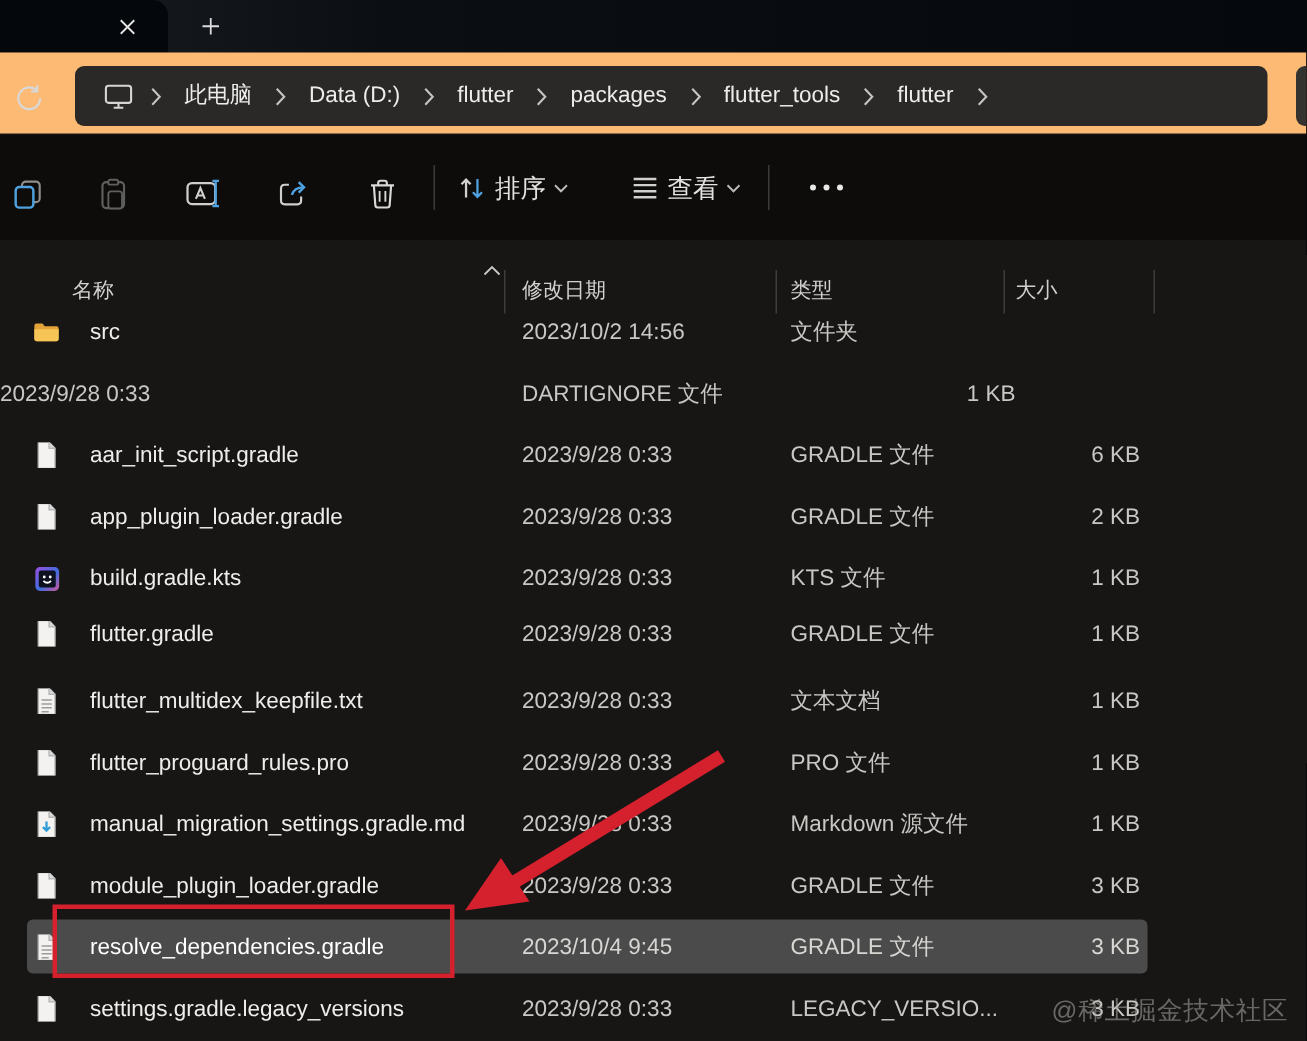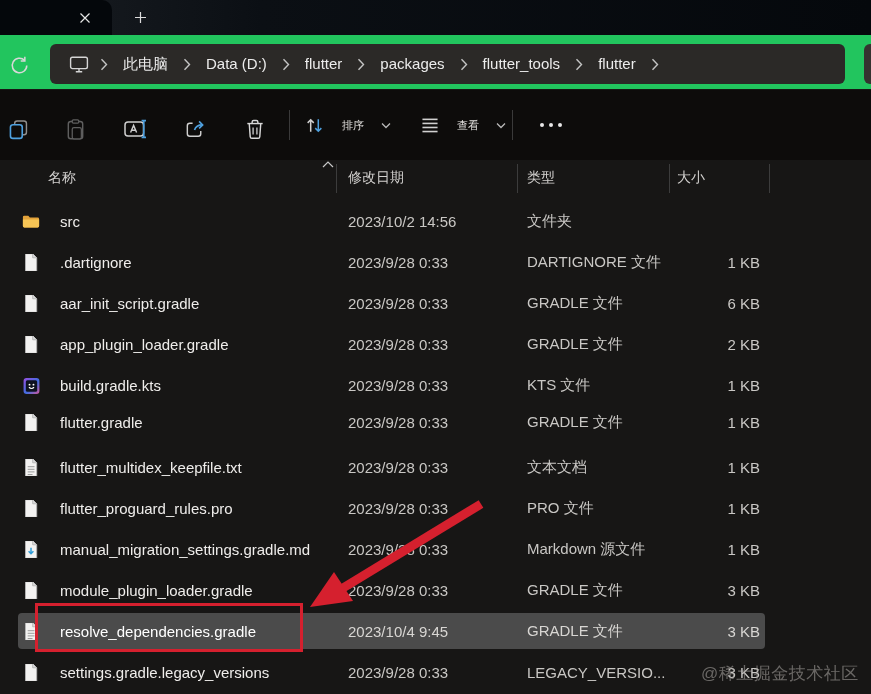--- a/index.html
+++ b/index.html
@@ -12,38 +12,38 @@
   
   .tabbar{position:absolute;left:0;top:0;width:871px;height:35px;
     background:linear-gradient(90deg,#1a1e23 0%,#0b0f14 30%,#05080c 100%);}
   .tab{position:absolute;left:-16px;top:0;width:128px;height:35px;
     background:#04070b;border-radius:0 10px 0 0;}
   .tab-close{position:absolute;left:71px;top:4px;width:27px;height:27px;
     display:flex;align-items:center;justify-content:center;border-radius:4px;}
   .newtab{position:absolute;left:126px;top:4px;width:28px;height:27px;
     display:flex;align-items:center;justify-content:center;border-radius:4px;}
   
-  .navrow{position:absolute;left:0;top:35px;width:871px;height:54px;background:#22c55e;}
+  .navrow{position:absolute;left:0;top:35px;width:871px;height:54px;background:#fdba74;}
   .refresh-btn{position:absolute;left:6px;top:17px;width:26px;height:26px;
     display:flex;align-items:center;justify-content:center;}
   .pill{position:absolute;left:50px;top:9px;width:795px;height:40px;
     background:#2b2927;border-radius:6px;display:flex;align-items:center;padding:0 4px;box-sizing:border-box;}
   .pill-device{display:flex;align-items:center;padding:0 9px 0 15px;}
   .crumb{padding:0 13px;font-size:15px;color:#ececec;height:32px;line-height:32px;border-radius:4px;white-space:nowrap;}
   .chev{display:flex;align-items:center;margin:0 2px;}
   .search-sliver{position:absolute;left:864px;top:9px;width:20px;height:40px;background:#353330;border-radius:6px;}
   
   .toolbar{position:absolute;left:0;top:90px;width:871px;height:70px;background:#0d0c0b;}
   .tb-icon{position:absolute;top:22px;width:26px;height:34px;display:flex;align-items:center;justify-content:center;border-radius:4px;}
   .tb-sep{position:absolute;top:20px;width:1px;height:30px;background:#3a3a3a;}
-  .tb-btn{position:absolute;top:16px;height:38px;display:flex;align-items:center;gap:17px;padding:0 10px;border-radius:4px;font-size:11px;color:#e4e2e0;}
+  .tb-btn{position:absolute;top:16px;height:38px;display:flex;align-items:center;gap:5px;padding:0 10px;border-radius:4px;font-size:17px;color:#e4e2e0;}
   .tb-btn .lbl{white-space:nowrap;}
   
   .listarea{position:absolute;left:0;top:160px;width:871px;height:534px;background:#171615;}
-  .list-header{position:absolute;left:0;top:0;width:693px;height:36px;}
+  .list-header{position:absolute;left:0;top:16px;width:693px;height:36px;}
   .hcell{position:absolute;top:9px;font-size:14px;color:#d2d0ce;white-space:nowrap;}
   .hsep{position:absolute;top:4px;width:1px;height:29px;background:#3c3c3c;}
   .sort-caret{position:absolute;left:321px;top:0px;}
   .rows{position:absolute;left:0;top:0;width:871px;height:534px;}
   .row{position:absolute;left:0;width:871px;height:41px;display:grid;
     grid-template-columns:348px 179px 150px 83px;align-items:center;z-index:1;}
   .row.selected{z-index:1;}
   .row.selected::before{content:"";position:absolute;left:18px;right:106px;top:2px;bottom:3px;
     background:#4b4b4b;border-radius:4px;z-index:-1;}
   .cell-name{position:relative;padding-left:60px;font-size:15px;color:#efedeb;white-space:nowrap;overflow:hidden;}
@@ -259,26 +259,20 @@
               <svg width="19" height="16" viewBox="0 0 20 16">
                 <path d="M1 3.1Q1 1.5 2.6 1.5H7l1.7 2.1h8.7Q19 3.6 19 5.2V13q0 1.6-1.6 1.6H2.6Q1 14.6 1 13z" fill="#e3a23a"></path>
                 <path d="M1 5.7h18V13q0 1.6-1.6 1.6H2.6Q1 14.6 1 13z" fill="#f7c555"></path>
               </svg>
             </span><span>src</span></div>
           <div class="cell-date">2023/10/2 14:56</div>
           <div class="cell-type">文件夹</div>
           <div class="cell-size"></div>
         </div>
         <div class="row" style="top: 82px;">
-          <div class="cell-name"><span class="ficon" style="position: absolute; left: 22px;">
-              <svg width="16" height="20" viewBox="0 0 16 20">
-                <path d="M2.5 1.2h7.2l4 4.1v13.5H2.5z" fill="#f3f2f1" stroke="#b5b5b5" stroke-width="0.9"></path>
-                <path d="M9.7 1.2v4.1h4" fill="#d9d9d9" stroke="#b5b5b5" stroke-width="0.9"></path>
-              </svg>
-            </span><span>.dartignore</span></div>
           <div class="cell-date">2023/9/28 0:33</div>
           <div class="cell-type">DARTIGNORE 文件</div>
           <div class="cell-size">1 KB</div>
         </div>
         <div class="row" style="top: 123px;">
           <div class="cell-name"><span class="ficon" style="position: absolute; left: 22px;">
               <svg width="16" height="20" viewBox="0 0 16 20">
                 <path d="M2.5 1.2h7.2l4 4.1v13.5H2.5z" fill="#f3f2f1" stroke="#b5b5b5" stroke-width="0.9"></path>
                 <path d="M9.7 1.2v4.1h4" fill="#d9d9d9" stroke="#b5b5b5" stroke-width="0.9"></path>
               </svg>

